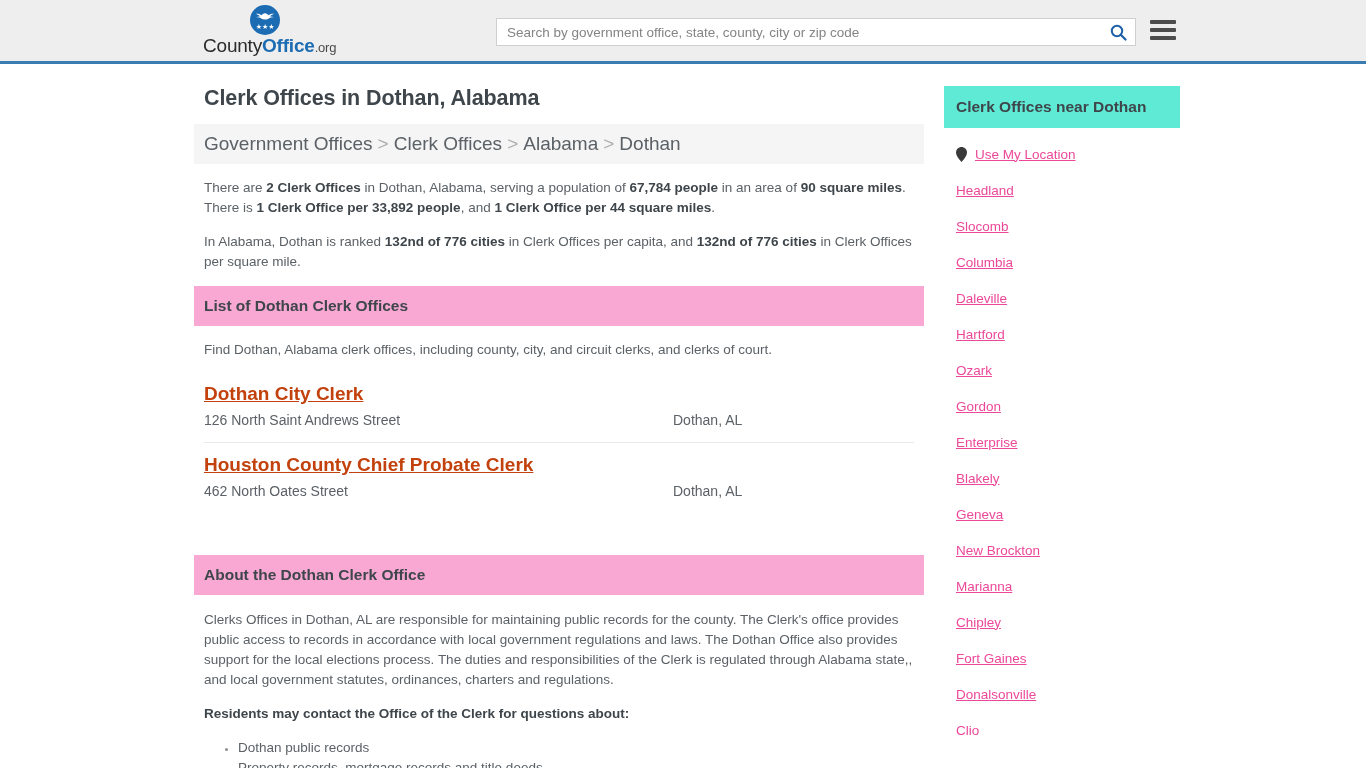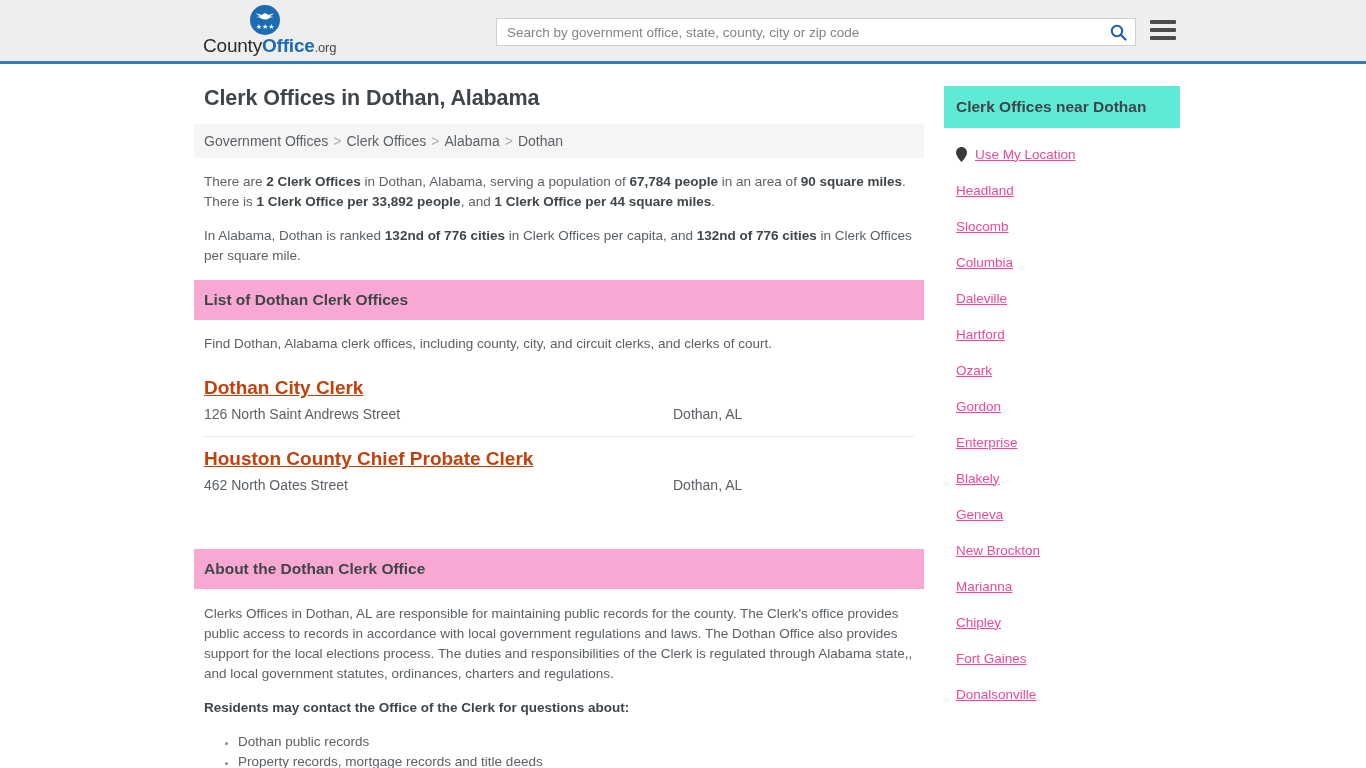--- a/index.html
+++ b/index.html
@@ -131,21 +131,21 @@
     font-weight: 700;
     color: #3f464b;
     margin: 0 0 13px 10px;
     letter-spacing: -0.1px;
   }
 
   
   .breadcrumb {
     background: #f5f5f5;
     padding: 9px 10px;
-    font-size: 14px;
+    font-size: 19px;
     color: #5b6166;
   }
   .breadcrumb a {
     color: #5b6166;
     text-decoration: none;
   }
   .breadcrumb .sep {
     color: #adadad;
     margin: 0 5px;
   }
@@ -388,18 +388,21 @@
           </div>
         <div class="side-item">
             <a href="#">Chipley</a>
           </div>
         <div class="side-item">
             <a href="#">Fort Gaines</a>
           </div>
         <div class="side-item">
             <a href="#">Donalsonville</a>
           </div>
+        <div class="side-item no-underline">
+            <a href="#">Clio</a>
+          </div>
 
       </div>
     </div>
 
   </div>
 </div>
 
 </body></html>

